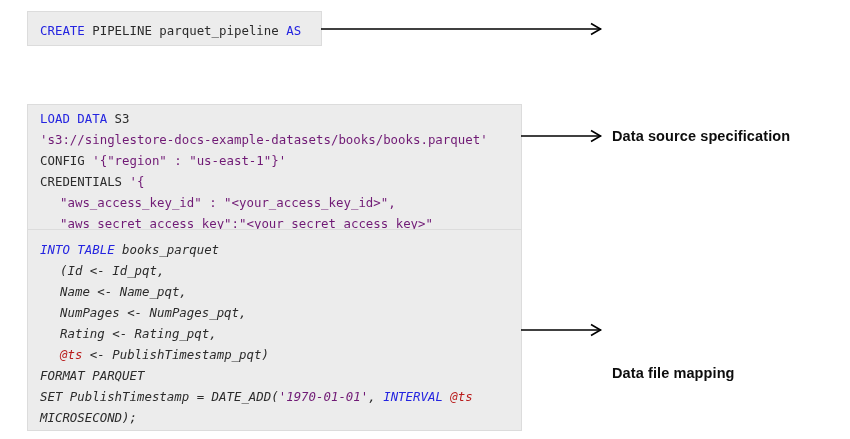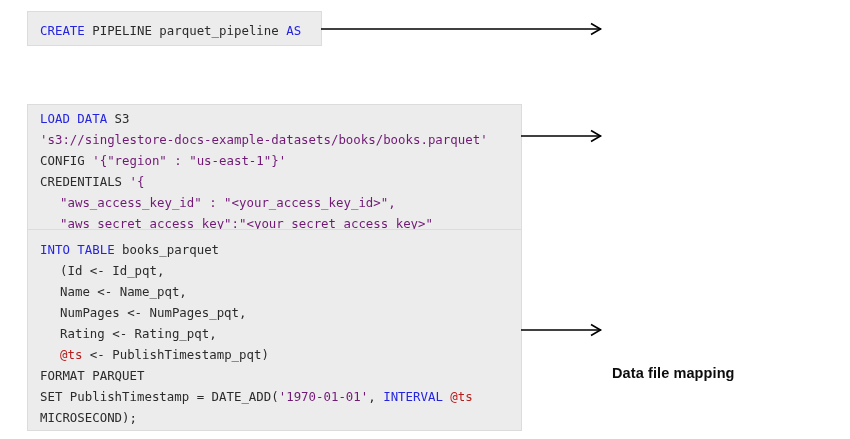--- a/index.html
+++ b/index.html
@@ -47,20 +47,21 @@
     width: 495px;
     height: 161px;
     padding-top: 3px;
     margin-top: 48px;
   }
   #block-3 {
     top: 229px;
     width: 495px;
     height: 202px;
     padding-top: 9px;
+    font-style: italic;
   }
 
   .code-line { height: 21px; }
   .code-line.indent { padding-left: 20px; }
 
   
   .kw   { color: #2424e0; }
   .str  { color: #701a75; }
   .var  { color: #b91c1c; }
   .pln  { color: #2b2b2b; }
@@ -110,16 +111,17 @@
   </div>
 
   <div class="arrow" style="left:521px; top:323px; width:85px;">
     <svg width="85" height="14" viewBox="0 0 85 14">
       <line x1="0" y1="7" x2="80" y2="7" stroke="#000000" stroke-width="1.6"></line>
       <polyline points="70,1.5 79.5,7 70,12.5" fill="none" stroke="#000000" stroke-width="1.6"></polyline>
     </svg>
   </div>
 
 
+  <div class="annotation" style="left:612px; top:128px;">Data source specification</div>
 
   <div class="annotation" style="left:612px; top:322px;margin-top:43px;">Data file mapping</div>
 
 </div>
 
 </body></html>

